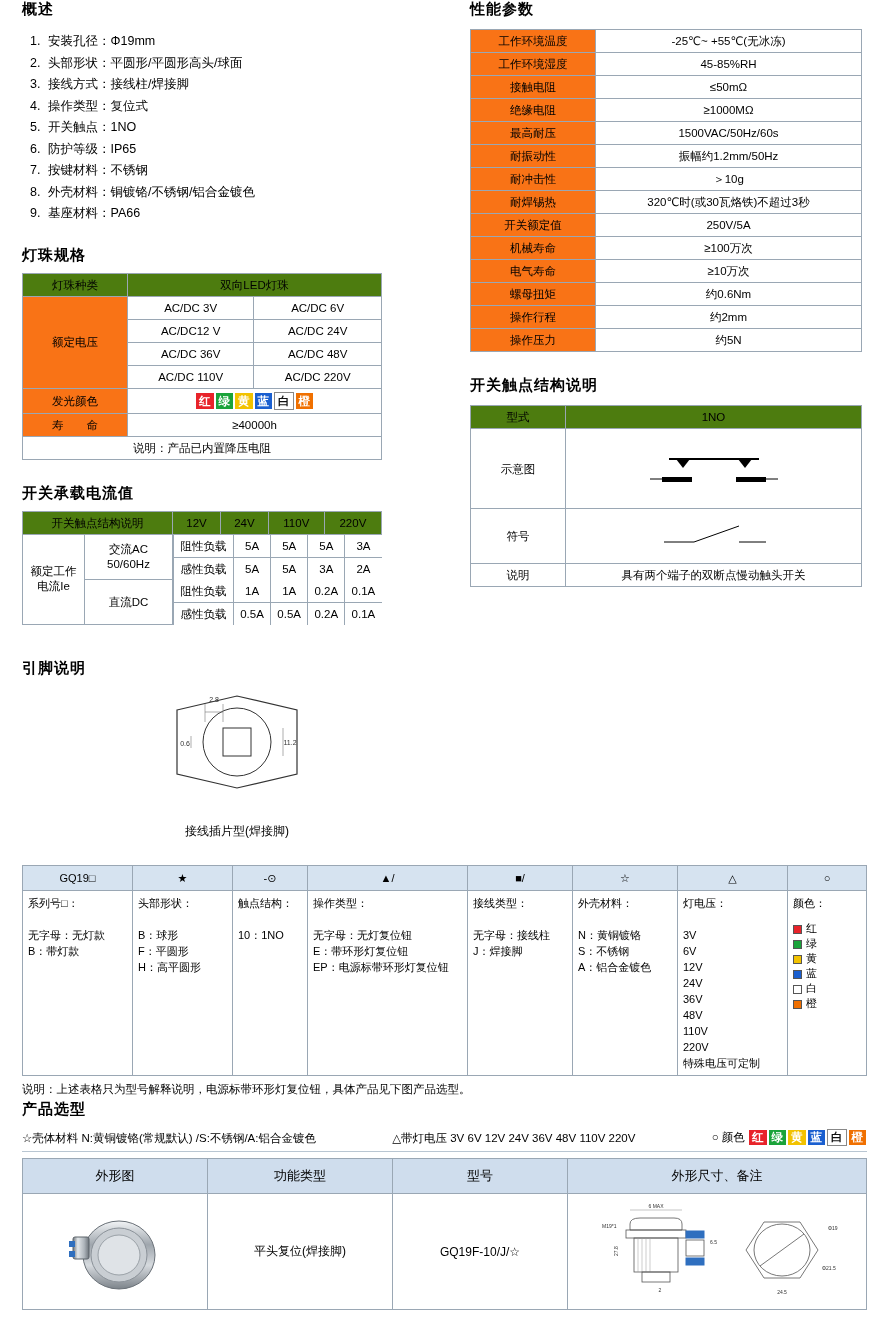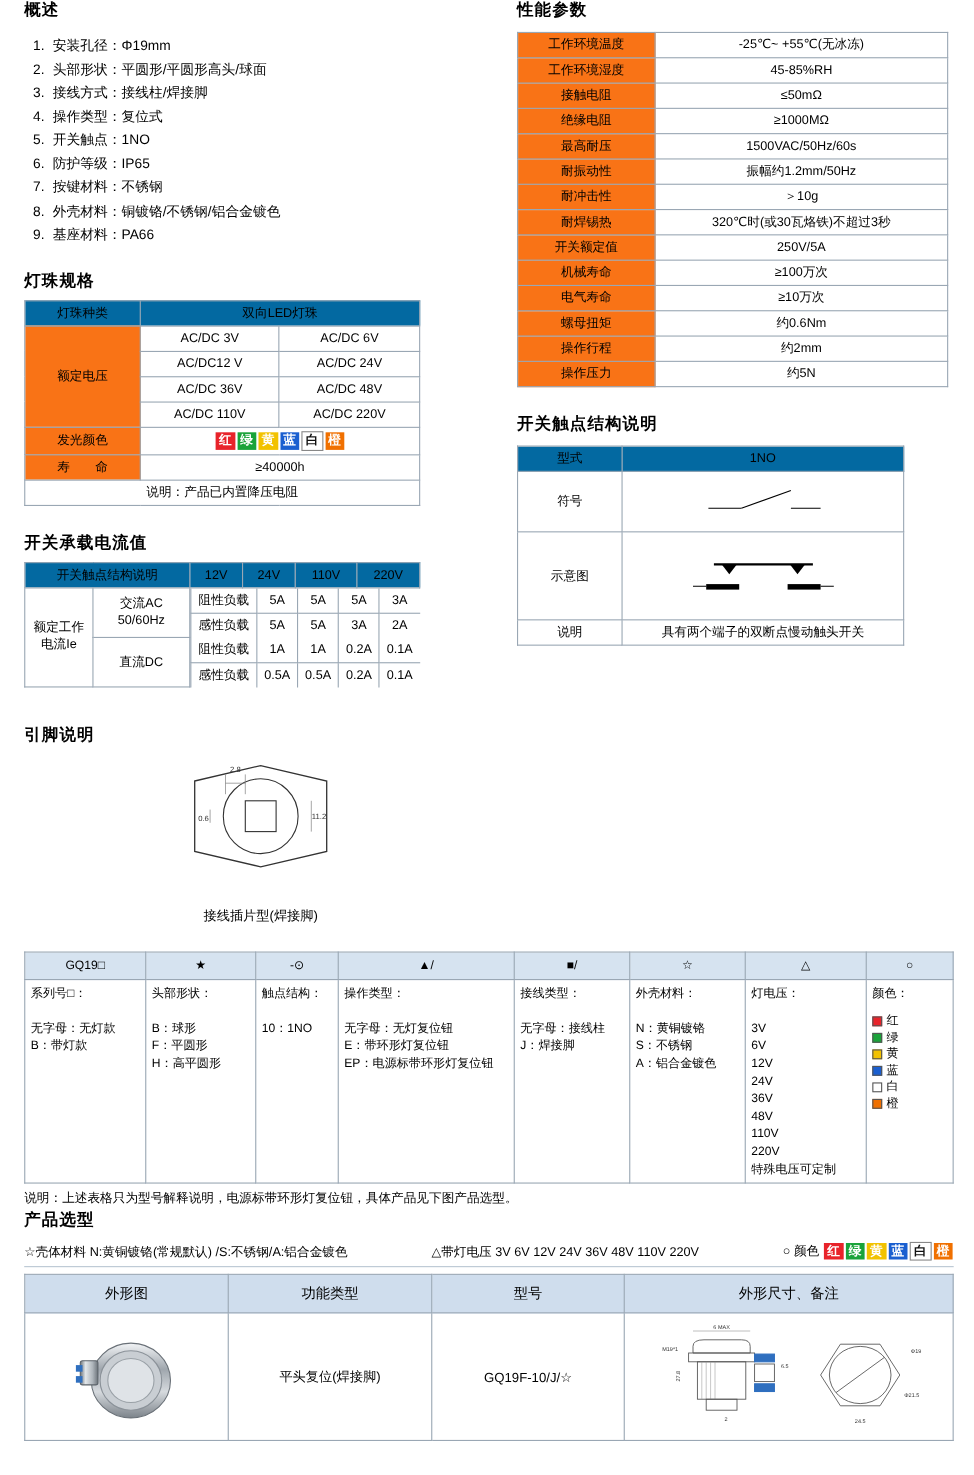--- a/index.html
+++ b/index.html
@@ -38,21 +38,21 @@
     width: 100%;
     font-size: 11.5px;
   }
   table.t td, table.t th {
     border: 1px solid #9aa7b4;
     padding: 3px 6px;
     text-align: center;
     font-weight: normal;
     line-height: 16px;
   }
-  .hdr { background: #0369a1; }
+  .hdr { background: #4d7c0f; }
   .lbl { background: #f97316; }
   .left { text-align: left; }
 
   
   .sw { display: inline-block; padding: 0 3px; color: #fff; font-weight: bold; margin: 0 1px; font-size: 11.5px;}
   .sw-red { background: #e8232a; }
   .sw-green { background: #1aa33a; }
   .sw-yellow { background: #f2c200; color: #fff; }
   .sw-blue { background: #1a5fd0; }
   .sw-white { background: #fff; color: #111; border: 1px solid #888; }
@@ -291,47 +291,47 @@
             <td class="left">约2mm</td>
           </tr>
       <tr>
             <td class="lbl">操作压力</td>
             <td class="left">约5N</td>
           </tr>
     </tbody>
       </table>
 
     <div class="sec-title" style="margin-top:24px;">开关触点结构说明</div>
-    <table class="t" style="margin-top:10px; width:352px;">
+    <table class="t" style="margin-top:10px; width:392px;">
       <tbody>
           <tr>
         <td class="hdr" style="width:95px;">型式</td>
         <td class="hdr">1NO</td>
-      </tr>
-      <tr>
-        <td>符号</td>
-        <td style="height:55px;">
-          <svg width="200" height="40" viewBox="0 0 200 40">
-            <line x1="50" y1="28" x2="80" y2="28" stroke="#000" stroke-width="1"></line>
-            <line x1="80" y1="28" x2="125" y2="12" stroke="#000" stroke-width="1"></line>
-            <line x1="125" y1="28" x2="152" y2="28" stroke="#000" stroke-width="1"></line>
-          </svg>
-        </td>
       </tr>
       <tr>
         <td>示意图</td>
         <td style="height:80px;">
           <svg width="200" height="60" viewBox="0 0 200 60">
             <line x1="55" y1="22" x2="145" y2="22" stroke="#000" stroke-width="2"></line>
             <polygon points="62,22 76,22 69,31" fill="#000"></polygon>
             <polygon points="124,22 138,22 131,31" fill="#000"></polygon>
             <rect x="48" y="40" width="30" height="5" fill="#000"></rect>
             <rect x="122" y="40" width="30" height="5" fill="#000"></rect>
             <line x1="36" y1="42" x2="48" y2="42" stroke="#000" stroke-width="1"></line>
             <line x1="152" y1="42" x2="164" y2="42" stroke="#000" stroke-width="1"></line>
+          </svg>
+        </td>
+      </tr>
+      <tr>
+        <td>符号</td>
+        <td style="height:55px;">
+          <svg width="200" height="40" viewBox="0 0 200 40">
+            <line x1="50" y1="28" x2="80" y2="28" stroke="#000" stroke-width="1"></line>
+            <line x1="80" y1="28" x2="125" y2="12" stroke="#000" stroke-width="1"></line>
+            <line x1="125" y1="28" x2="152" y2="28" stroke="#000" stroke-width="1"></line>
           </svg>
         </td>
       </tr>
       <tr>
         <td>说明</td>
         <td>具有两个端子的双断点慢动触头开关</td>
       </tr>
     </tbody>
       </table>
   </div>

